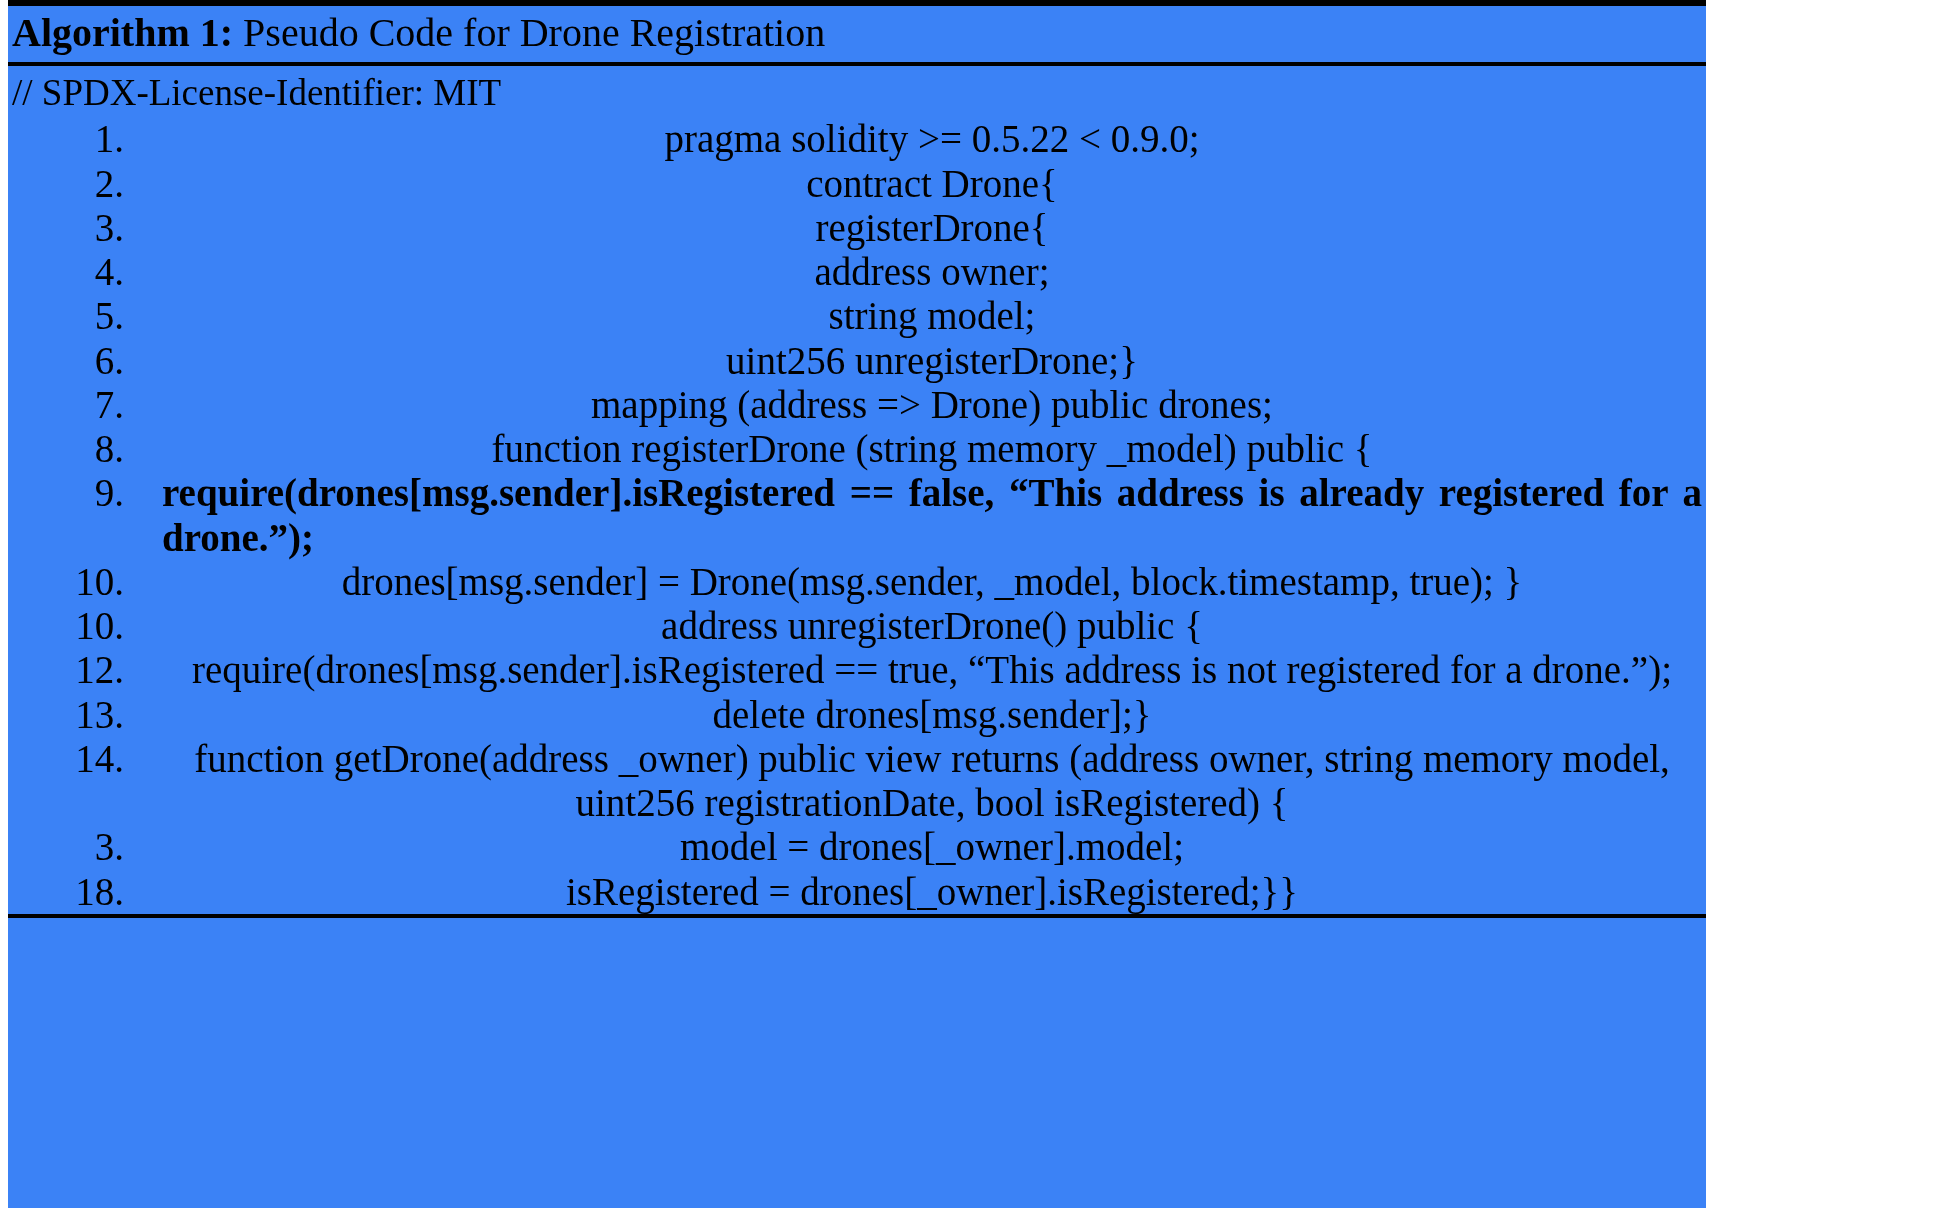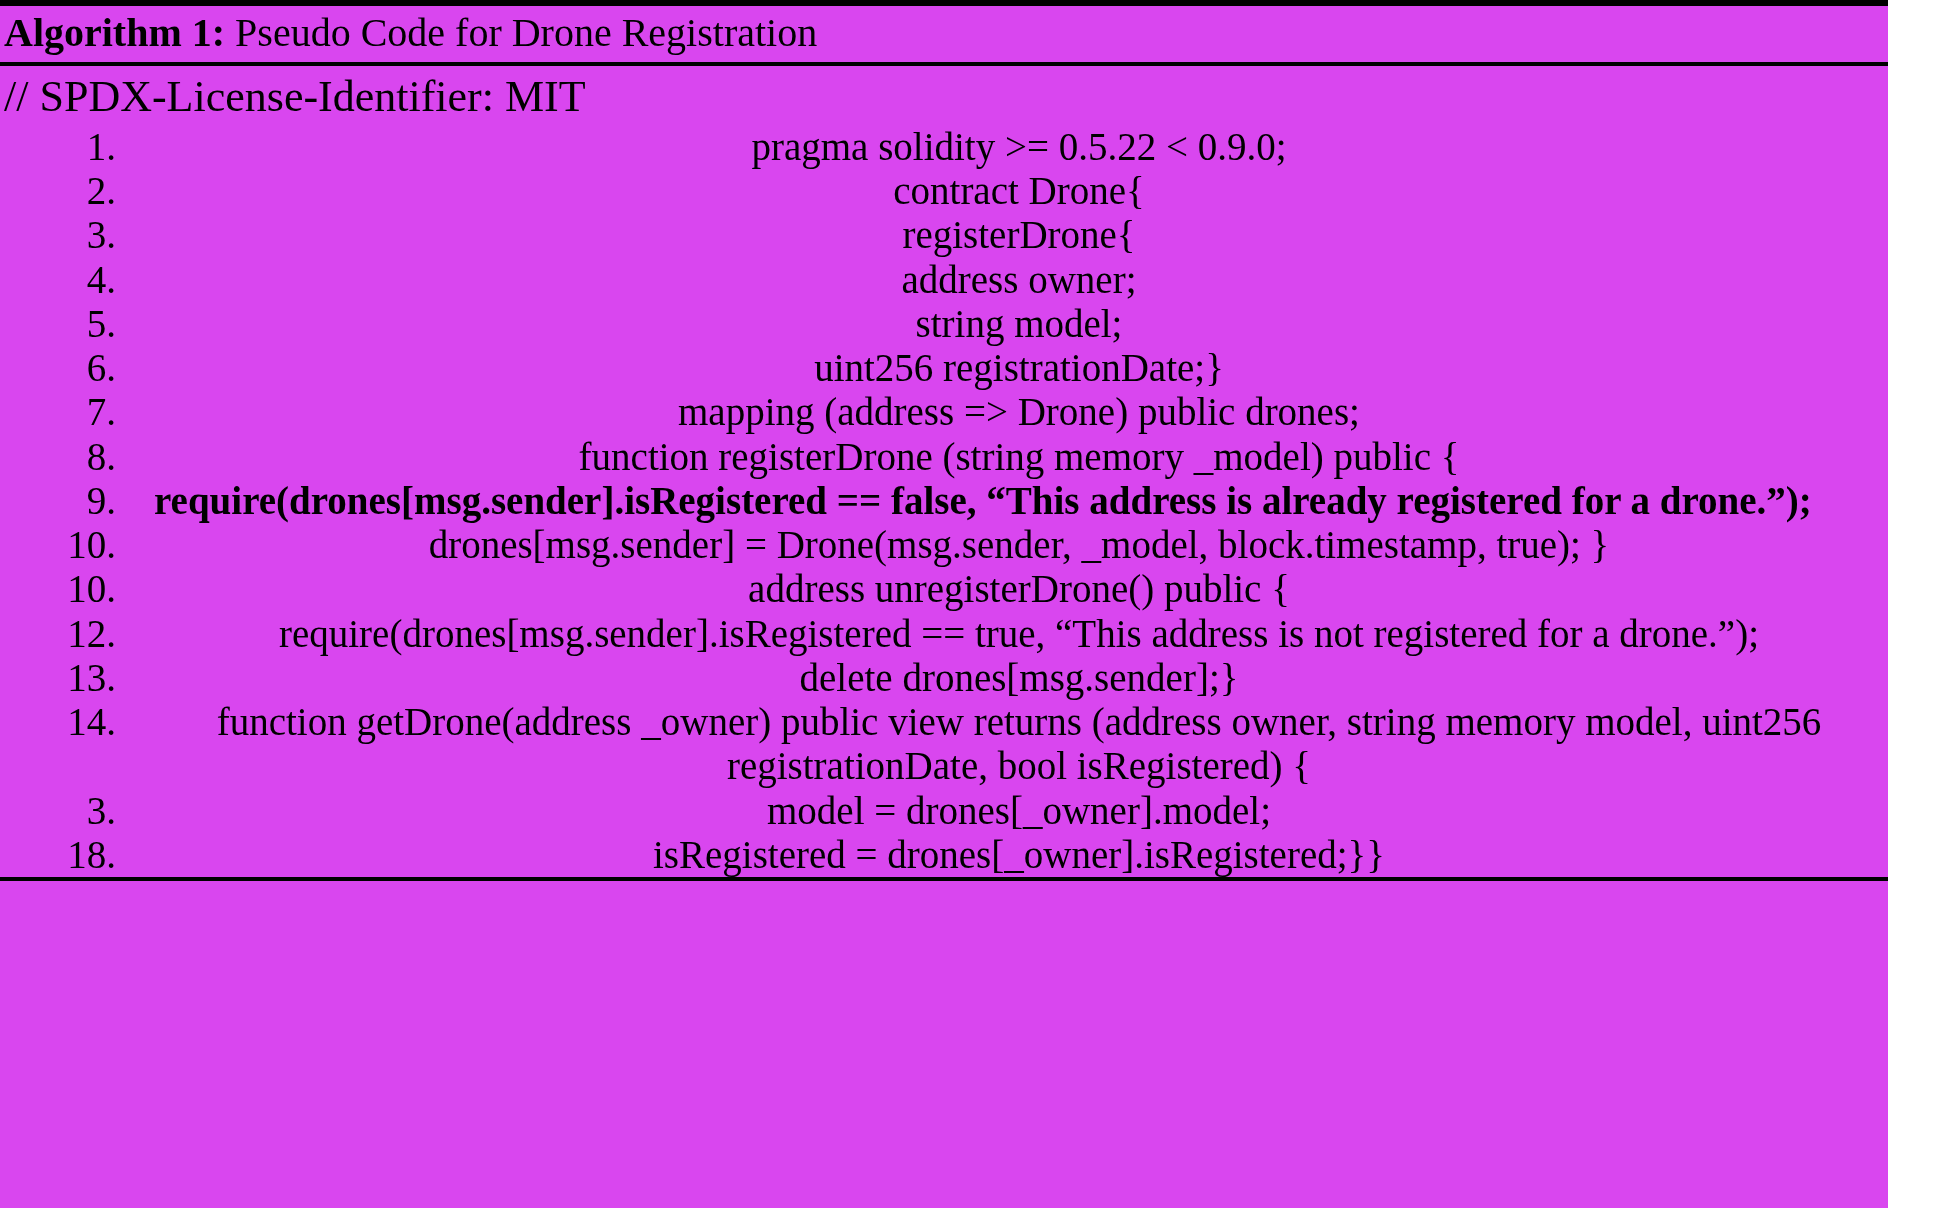--- a/index.html
+++ b/index.html
@@ -5,26 +5,27 @@
   html, body {
     margin: 0;
     padding: 0;
     background: #ffffff;
   }
   body {
     font-family: "Liberation Serif", "DejaVu Serif", serif;
     color: #000000;
   }
   .algorithm-figure {
-    width: 1888px;
+    width: 1698px;
     height: 1208px;
     box-sizing: border-box;
-    background: #d946ef;
+    background: #3b82f6;
     position: relative;
     overflow: hidden;
+    margin-left: 8px;
   }
   .rule {
     width: 100%;
     background: #000000;
   }
   .rule-top    { height: 6px; }
   .rule-header { height: 4px; }
   .rule-bottom { height: 4px; }
 
   .algorithm-header {
@@ -38,21 +39,21 @@
   }
   .algorithm-header .alg-caption {
     font-weight: normal;
   }
 
   .algorithm-body {
     padding: 4px 4px 0 4px;
   }
 
   .comment-line {
-    font-size: 44px;
+    font-size: 37px;
     line-height: 1.08;
     padding: 3px 0 4px 0;
     white-space: nowrap;
   }
 
   .code-list {
     list-style: none;
     margin: 0;
     padding: 0;
   }
@@ -124,21 +125,21 @@
         <span class="line-code">address owner;</span>
       </li>
 
       <li class="code-line">
         <span class="line-number">5.</span>
         <span class="line-code">string model;</span>
       </li>
 
       <li class="code-line">
         <span class="line-number">6.</span>
-        <span class="line-code">uint256 registrationDate;}</span>
+        <span class="line-code">uint256 unregisterDrone;}</span>
       </li>
 
       <li class="code-line">
         <span class="line-number">7.</span>
         <span class="line-code">mapping (address =&gt; Drone) public drones;</span>
       </li>
 
       <li class="code-line">
         <span class="line-number">8.</span>
         <span class="line-code">function registerDrone (string memory _model) public {</span>

